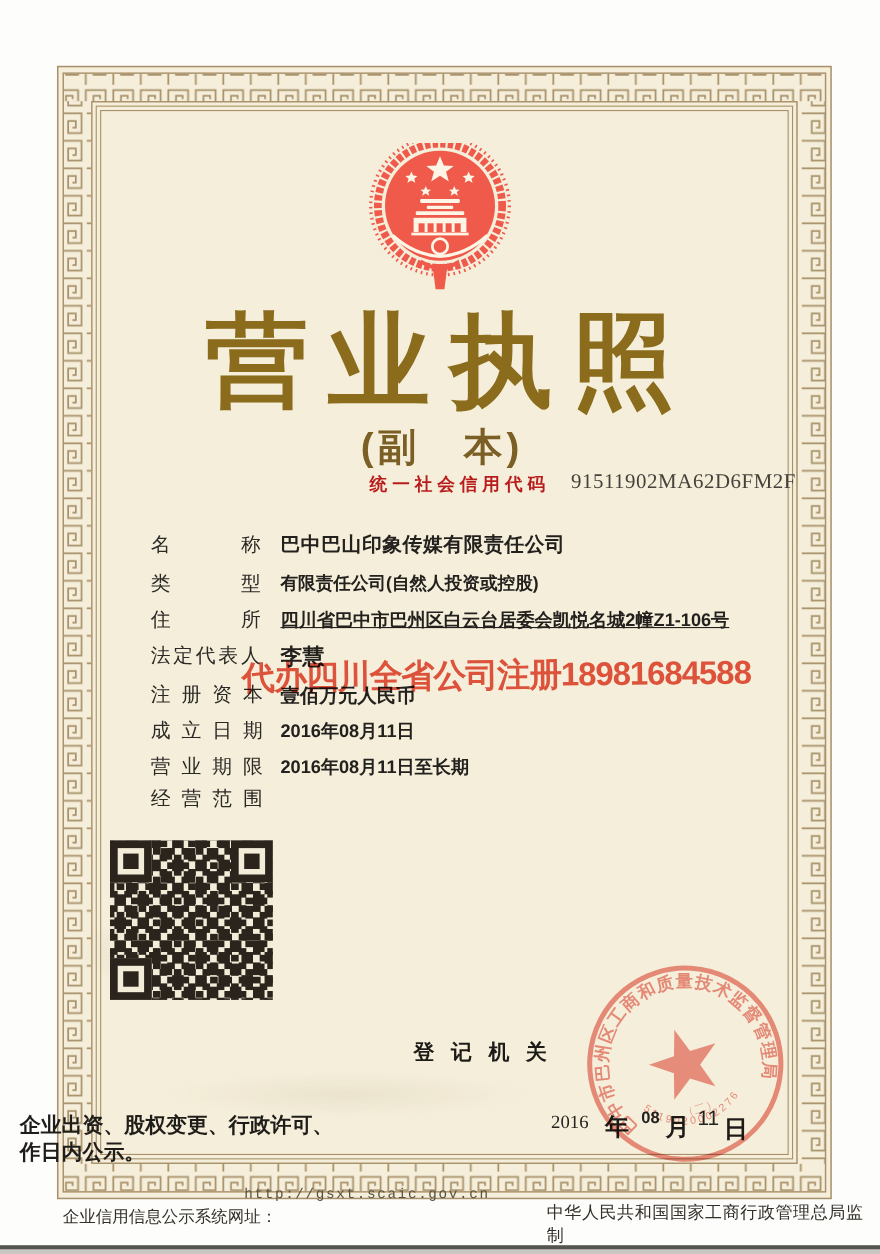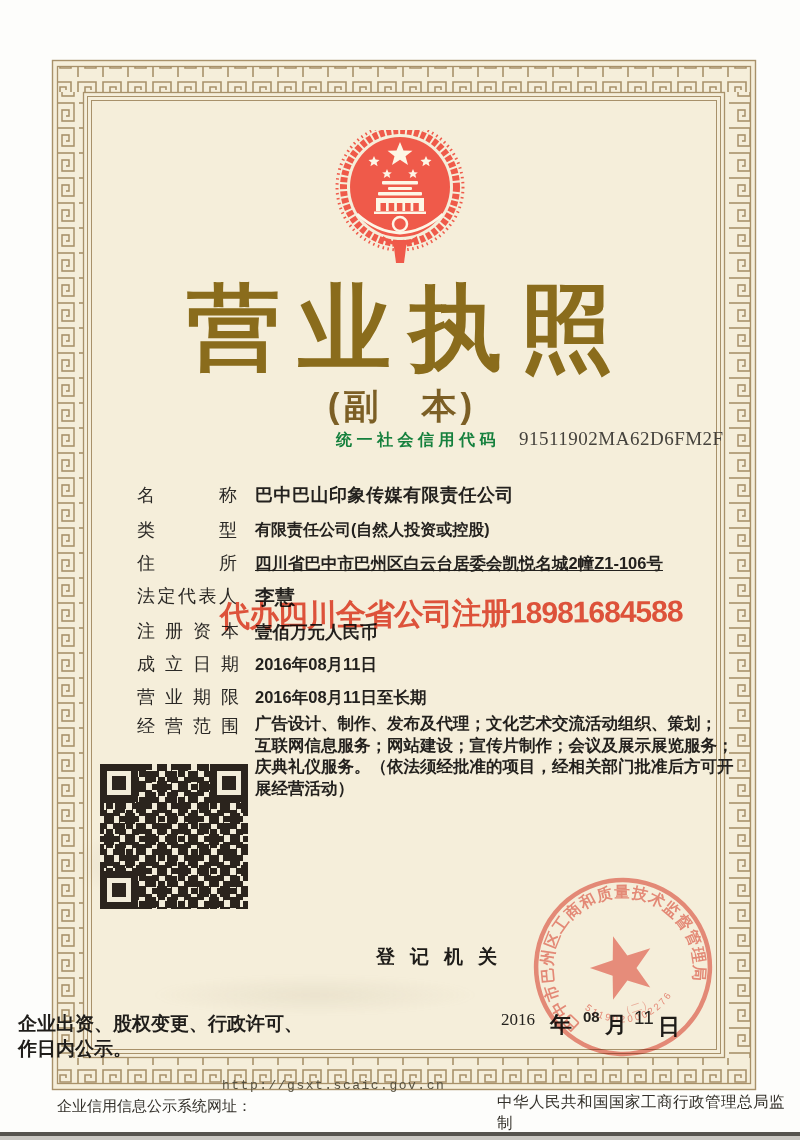--- a/index.html
+++ b/index.html
@@ -22,21 +22,21 @@
   
   .title{
     left:0;right:0;top:280px;text-align:center;z-index:3;
     font-size:93px;line-height:1.05;font-weight:bold;
     letter-spacing:18px;text-indent:18px;color:#8a6c1c;
   }
   .subtitle{
     left:0;right:0;top:383px;text-align:center;z-index:3;
     font-size:35px;font-weight:bold;letter-spacing:4px;text-indent:4px;color:#7c5f25;
   }
-  .credit-label{left:336px;top:430px;z-index:3;font-size:16px;font-weight:600;letter-spacing:4.5px;color:#15803d;}
+  .credit-label{left:336px;top:430px;z-index:3;font-size:16px;font-weight:600;letter-spacing:4.5px;color:#b91c1c;}
   .credit-code{left:519px;top:428px;z-index:3;font-size:19px;font-family:"Liberation Serif", serif;color:#45423c;letter-spacing:.5px;}
 
   
   .row{position:absolute;left:137px;width:590px;z-index:3;}
   .row .lab{position:absolute;left:0;top:0;font-size:18px;letter-spacing:2.5px;font-weight:500;color:#2b2926;white-space:nowrap;}
   .row .val{position:absolute;left:118px;top:0;font-weight:700;color:#23211e;white-space:nowrap;}
   .v-name{font-size:18px;letter-spacing:.5px;}
   .v-type{font-size:16px;top:2px!important;}
   .v-addr{font-size:16.5px;top:2px!important;text-decoration:underline;}
   .v-rep{font-size:20px;}
@@ -180,26 +180,20 @@
     <span class="lab">成 立 日 期</span>
     <span class="val v-date">2016年08月11日</span>
   </div>
   <div class="row" style="top:685px">
     <span class="lab">营 业 期 限</span>
     <span class="val v-date">2016年08月11日至长期</span>
   </div>
   <div class="row" style="top:714px">
     <span class="lab">经 营 范 围</span>
   </div>
-  <div class="scope-lines">
-    <div>广告设计、制作、发布及代理；文化艺术交流活动组织、策划；</div>
-    <div>互联网信息服务；网站建设；宣传片制作；会议及展示展览服务；</div>
-    <div>庆典礼仪服务。（依法须经批准的项目，经相关部门批准后方可开</div>
-    <div>展经营活动）</div>
-  </div>
 
   <div class="abs watermark">代办四川全省公司注册18981684588</div>
 
   <div class="abs qr">
     <div class="finder f-tl"></div>
     <div class="finder f-tr"></div>
     <div class="finder f-bl"></div>
   </div>
 
   <div class="abs registrar">登记机关</div>

